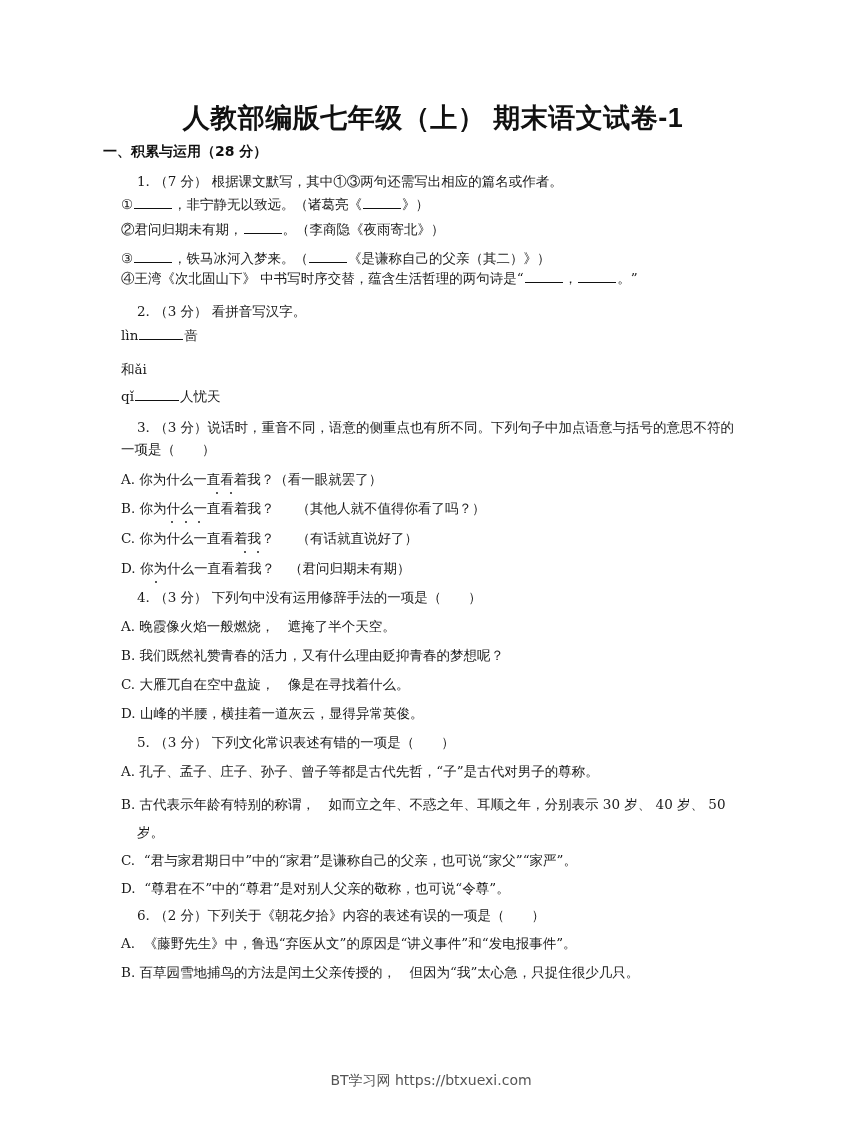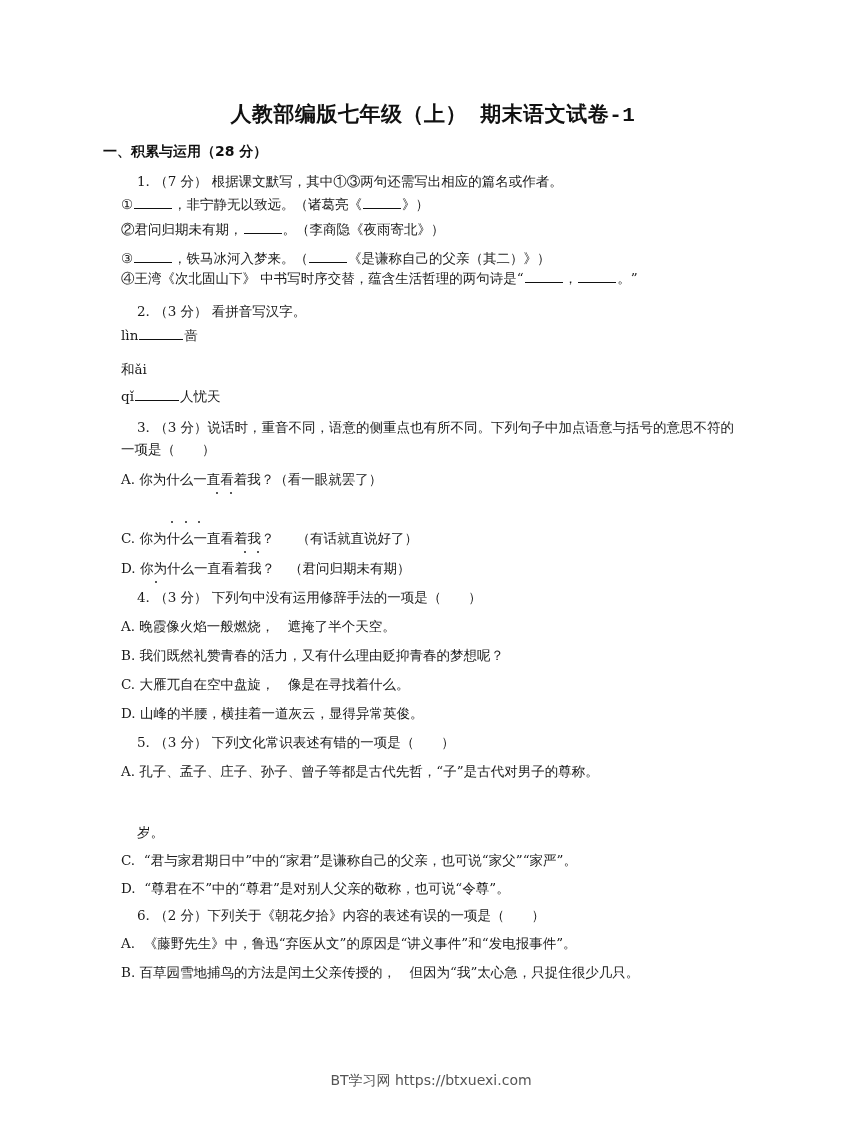--- a/index.html
+++ b/index.html
@@ -4,22 +4,22 @@
 <style>
   html, body { margin: 0; padding: 0; background: #ffffff; }
   body {
     width: 866px; height: 1122px; position: relative; overflow: hidden;
     font-family: "DejaVu Serif", "Liberation Serif", serif;
     color: #1a1a1a;
   }
   .page { position: absolute; left: 0; top: 0; width: 866px; height: 1122px; }
   .title {
     position: absolute; left: 0; width: 866px; top: 100px; text-align: center;
-    font-family: Liberation Mono, monospace;
-    font-weight: bold; font-size: 21px; letter-spacing: 0.5px; color: #111;
+    font-family: Liberation Sans, sans-serif;
+    font-weight: bold; font-size: 27px; letter-spacing: 0.5px; color: #111;
   }
   .section {
     position: absolute; left: 103px; top: 143px;
     font-family: "DejaVu Sans", "Liberation Sans", sans-serif;
     font-weight: bold; font-size: 14px; color: #111;
   }
   .line {
     position: absolute; font-size: 13.5px; white-space: nowrap; line-height: 18px;
   }
   .q { left: 104px; margin-left: 33px; }
@@ -74,20 +74,23 @@
 
   <div class="line q" style="top:418px">3. （3 分）说话时，重音不同，语意的侧重点也有所不同。下列句子中加点语意与括号的意思不符的</div>
   <div class="line i1" style="top:440px">一项是（　　）</div>
 
   <div class="line i1" style="top:470px">
     <span>A.</span> <span>你为什么一直看着我？</span><span>（看一眼就罢了）</span>
   </div>
   <div class="dot" style="left:216px;top:492px"></div>
   <div class="dot" style="left:230px;top:492px"></div>
 
+  <div class="line i1" style="top:499px">
+    <span>B.</span> <span>你为什么一直看着我？</span><span class="gap2"></span><span>（其他人就不值得你看了吗？）</span>
+  </div>
   <div class="dot" style="left:171px;top:521px"></div>
   <div class="dot" style="left:185px;top:521px"></div>
   <div class="dot" style="left:198px;top:521px"></div>
 
   <div class="line i1" style="top:529px">
     <span>C.</span> <span>你为什么一直看着我？</span><span class="gap2"></span><span>（有话就直说好了）</span>
   </div>
   <div class="dot" style="left:244px;top:551px"></div>
   <div class="dot" style="left:257px;top:551px"></div>
 
@@ -107,20 +110,23 @@
     <span>C.</span> <span>大雁兀自在空中盘旋，　像是在寻找着什么。</span>
   </div>
   <div class="line i1" style="top:704px">
     <span>D.</span> <span>山峰的半腰，横挂着一道灰云，显得异常英俊。</span>
   </div>
 
   <div class="line q" style="top:733px">5. （3 分） 下列文化常识表述有错的一项是（　　）</div>
   <div class="line i1" style="top:762px">
     <span>A.</span> <span>孔子、孟子、庄子、孙子、曾子等都是古代先哲，“子”是古代对男子的尊称。</span>
   </div>
+  <div class="line i1" style="top:795px">
+    <span>B.</span> <span>古代表示年龄有特别的称谓，　如而立之年、不惑之年、耳顺之年，分别表示 30 岁、 40 岁、 50</span>
+  </div>
   <div class="line q" style="top:823px">岁。</div>
   <div class="line i1" style="top:851px">
     <span>C.</span>&nbsp;&nbsp;<span>“君与家君期日中”中的“家君”是谦称自己的父亲，也可说“家父”“家严”。</span>
   </div>
   <div class="line i1" style="top:879px">
     <span>D.</span>&nbsp;&nbsp;<span>“尊君在不”中的“尊君”是对别人父亲的敬称，也可说“令尊”。</span>
   </div>
 
   <div class="line q" style="top:906px">6. （2 分）下列关于《朝花夕拾》内容的表述有误的一项是（　　）</div>
   <div class="line i1" style="top:934px">

